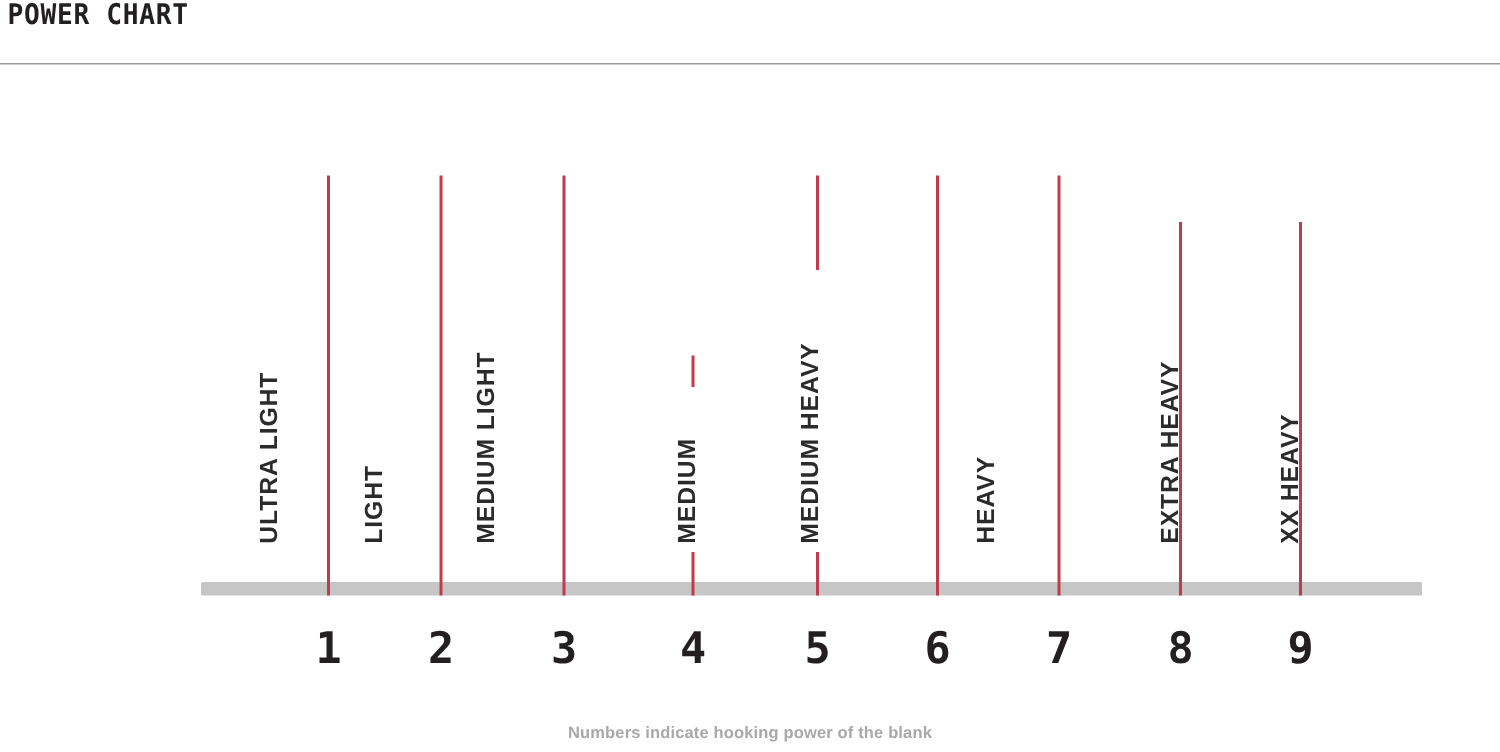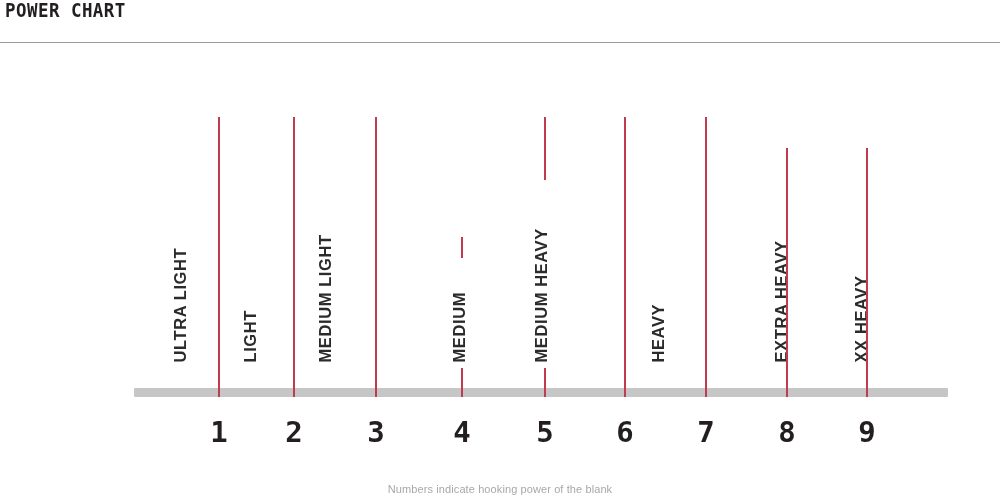--- a/index.html
+++ b/index.html
@@ -107,21 +107,21 @@
 
   
   #chart-caption {
     position: absolute;
     left: 0;
     top: 483px;
     width: 1000px;
     text-align: center;
     font-family: "Liberation Sans", sans-serif;
     font-size: 11px;
-    font-weight: 400;
+    font-weight: 700;
     color: #a8a8a8;
     letter-spacing: 0.1px;
   }
 </style>
 </head>
 <body>
 
 <div id="page-title">POWER CHART</div>
 
 <div id="header-rule"></div>

